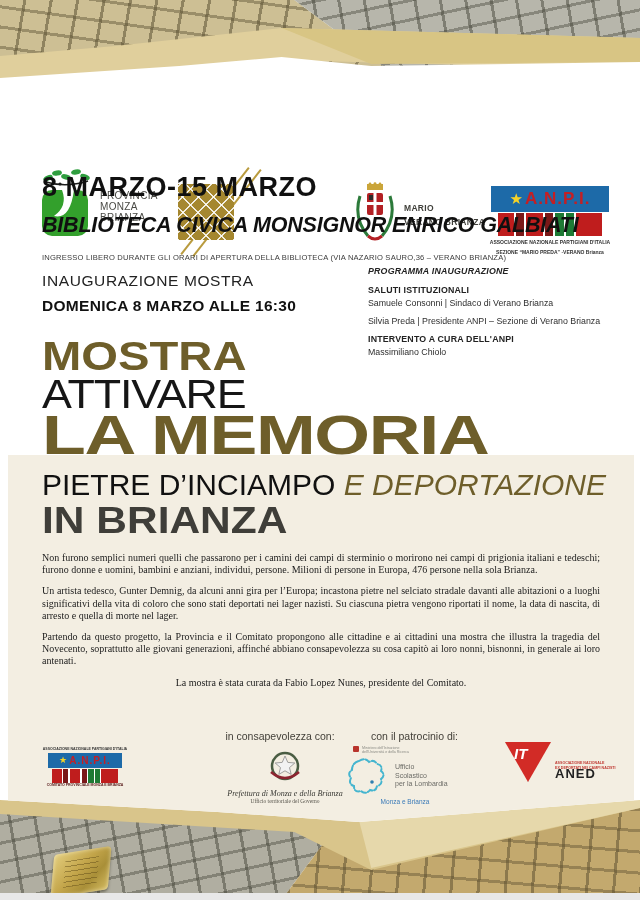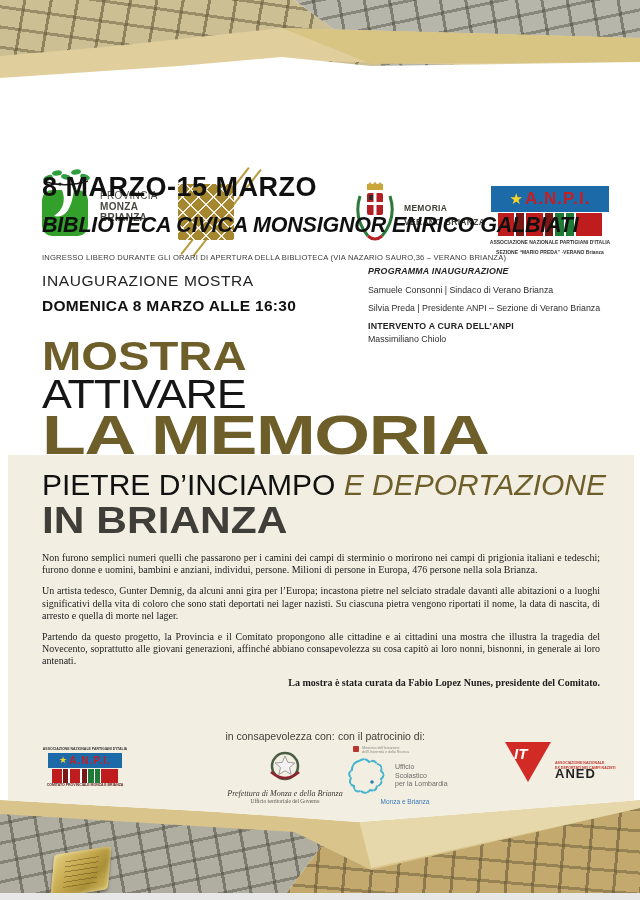--- a/index.html
+++ b/index.html
@@ -51,21 +51,21 @@
     background:repeating-linear-gradient(180deg,rgba(90,70,20,.45) 0 1px,transparent 1px 5px);}
 
   
   .poster{position:absolute;inset:0;background:#fff;
     clip-path:polygon(0 78px,28% 66px,44% 57px,58% 66px,100% 62px,100% 800px,56% 822px,34% 812px,0 800px);}
   .cream-panel{position:absolute;left:8px;top:455px;width:626px;height:375px;background:var(--cream);}
 
   
   .logo-row{position:absolute;left:0;top:84px;width:640px;height:86px;}
   .prov-text{position:absolute;left:100px;top:106px;font-size:10px;line-height:11px;color:#4a4a45;letter-spacing:.3px;}
-  .prov-text .b{font-weight:bold;}
+  .prov-text .b{font-weight:normal;}
   .comitato-mark{position:absolute;left:178px;top:100px;width:56px;height:56px;background:var(--comitato-gold);
     background-image:
       repeating-linear-gradient(45deg,rgba(255,255,255,.85) 0 1.4px,transparent 1.4px 11px),
       repeating-linear-gradient(-45deg,rgba(255,255,255,.85) 0 1.4px,transparent 1.4px 11px);}
   .comitato-slash{position:absolute;left:160px;top:126px;width:110px;height:2px;background:#b99b3e;transform:rotate(-52deg);}
   .comitato-slash.s2{left:172px;top:128px;}
   .comitato-text{position:absolute;left:244px;top:106px;font-size:9.5px;line-height:11.5px;color:#4a4a45;}
   .comitato-text .b{font-weight:bold;font-size:10.5px;}
   .comune-text{position:absolute;left:404px;top:117px;font-size:8.5px;font-weight:bold;line-height:14px;color:#3f3f3a;letter-spacing:.3px;}
 
@@ -105,25 +105,25 @@
             transform:scaleX(1.28);transform-origin:left top;letter-spacing:-1px;white-space:nowrap;}
 
   .sub1{position:absolute;left:42px;top:468px;font-size:30px;white-space:nowrap;color:#111;}
   .sub1 .dep{font-style:italic;color:var(--gold);}
   .sub2{position:absolute;left:42px;top:500px;font-size:36px;font-weight:800;color:#3f3e39;
         transform:scaleX(1.18);transform-origin:left top;}
 
   .body-text{position:absolute;left:42px;top:552px;width:558px;
         font-family:"Liberation Serif",serif;font-size:10px;line-height:1.22;color:#1c1c1c;}
   .body-text p{margin:0 0 9px;text-align:justify;}
-  .body-text p:last-child{text-align:right;font-weight:bold;}
+  .body-text p:last-child{text-align:center;}
 
   
   .collab-label{position:absolute;left:200px;top:730px;width:160px;text-align:center;font-size:10.5px;color:#44413a;}
-  .patron-label{position:absolute;left:338px;top:730px;width:120px;text-align:left;font-size:10.5px;color:#44413a;}
+  .patron-label{position:absolute;left:338px;top:730px;width:120px;text-align:right;font-size:10.5px;color:#44413a;}
 
   .anpi-bottom{left:42px;top:747px;width:86px;}
   .anpi-bottom .anpi-cap{font-size:3.5px;line-height:4.5px;}
   .anpi-bottom .anpi-bar{width:74px;height:15px;margin:1px auto;font-size:10px;}
   .anpi-bottom .anpi-bar .star{font-size:9px;}
   .anpi-bottom .anpi-flag{width:66px;height:14px;}
   .anpi-bottom .cap2{color:#5c2020;}
 
   .prefettura{position:absolute;left:210px;top:750px;width:150px;text-align:center;}
   .pref-name{font-family:"Liberation Serif",serif;font-style:italic;font-size:8px;color:#3a3a35;margin-top:3px;}
@@ -200,21 +200,21 @@
           <circle cx="28" cy="2" r="1.4" fill="#caa53a"></circle>
         <path d="M8,14 Q1,36 16,54" stroke="#2c7a3a" stroke-width="3" fill="none"></path>
         <path d="M38,14 Q45,36 30,54" stroke="#2c7a3a" stroke-width="3" fill="none"></path>
         <rect x="15" y="11" width="16" height="22" rx="2" fill="#b32024"></rect>
         <rect x="21.5" y="11" width="3" height="22" fill="#fff"></rect>
         <rect x="15" y="20" width="16" height="3" fill="#fff"></rect>
         <rect x="17" y="13" width="4" height="5" fill="#2b2b2b"></rect>
         <path d="M16,54 q7,6 14,0" stroke="#b32024" stroke-width="3" fill="none"></path>
       </svg>
       <div class="comune-text">
-        <div>MEMORIA</div>
+        <div>MARIO</div>
         <div>VERANO BRIANZA</div>
       </div>
 
       <div class="anpi anpi-top">
         <div class="anpi-bar">
           <span class="star">★</span>
           <span class="acr">A.N.P.I.</span>
         </div>
         <div class="anpi-flag"></div>
         <div class="anpi-cap">ASSOCIAZIONE NAZIONALE PARTIGIANI D'ITALIA</div>
@@ -223,20 +223,21 @@
     </div>
 
     <div class="dates">8 MARZO-15 MARZO</div>
     <div class="venue">BIBLIOTECA CIVICA MONSIGNOR ENRICO GALBIATI</div>
     <div class="admission">INGRESSO LIBERO DURANTE GLI ORARI DI APERTURA DELLA BIBLIOTECA (VIA NAZARIO SAURO,36 – VERANO BRIANZA)</div>
     <div class="open-label">INAUGURAZIONE MOSTRA</div>
     <div class="open-date">DOMENICA 8 MARZO ALLE 16:30</div>
 
     <div class="program">
       <div class="prog-title">PROGRAMMA INAUGURAZIONE</div>
+      <div class="prog-head">SALUTI ISTITUZIONALI</div>
       <div class="prog-speaker">Samuele Consonni | Sindaco di Verano Brianza</div>
       <div class="prog-speaker">Silvia Preda | Presidente ANPI – Sezione di Verano Brianza</div>
       <div class="prog-head">INTERVENTO A CURA DELL'ANPI</div>
       <div class="prog-speaker">Massimiliano Chiolo</div>
     </div>
 
     <div class="t-mostra">MOSTRA</div>
     <div class="t-attivare">ATTIVARE</div>
     <div class="t-memoria">LA MEMORIA</div>
 

